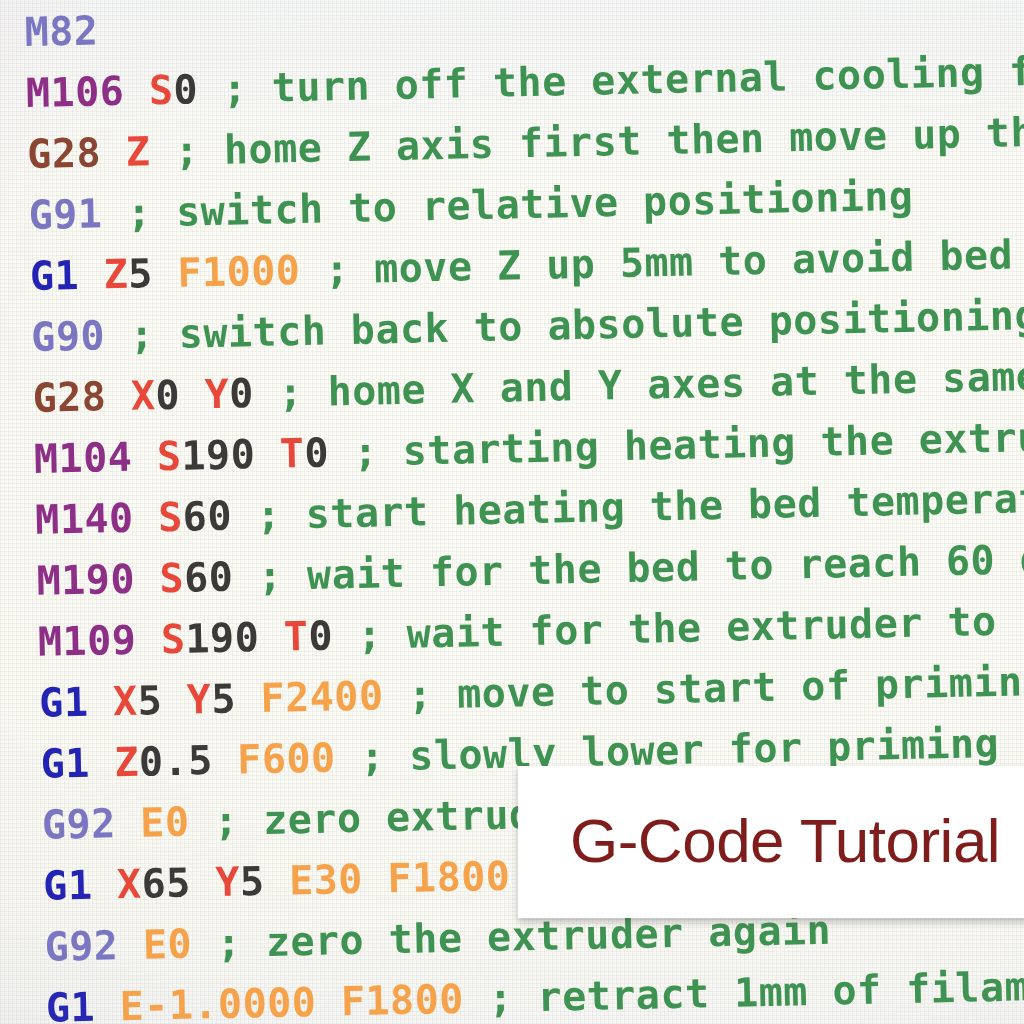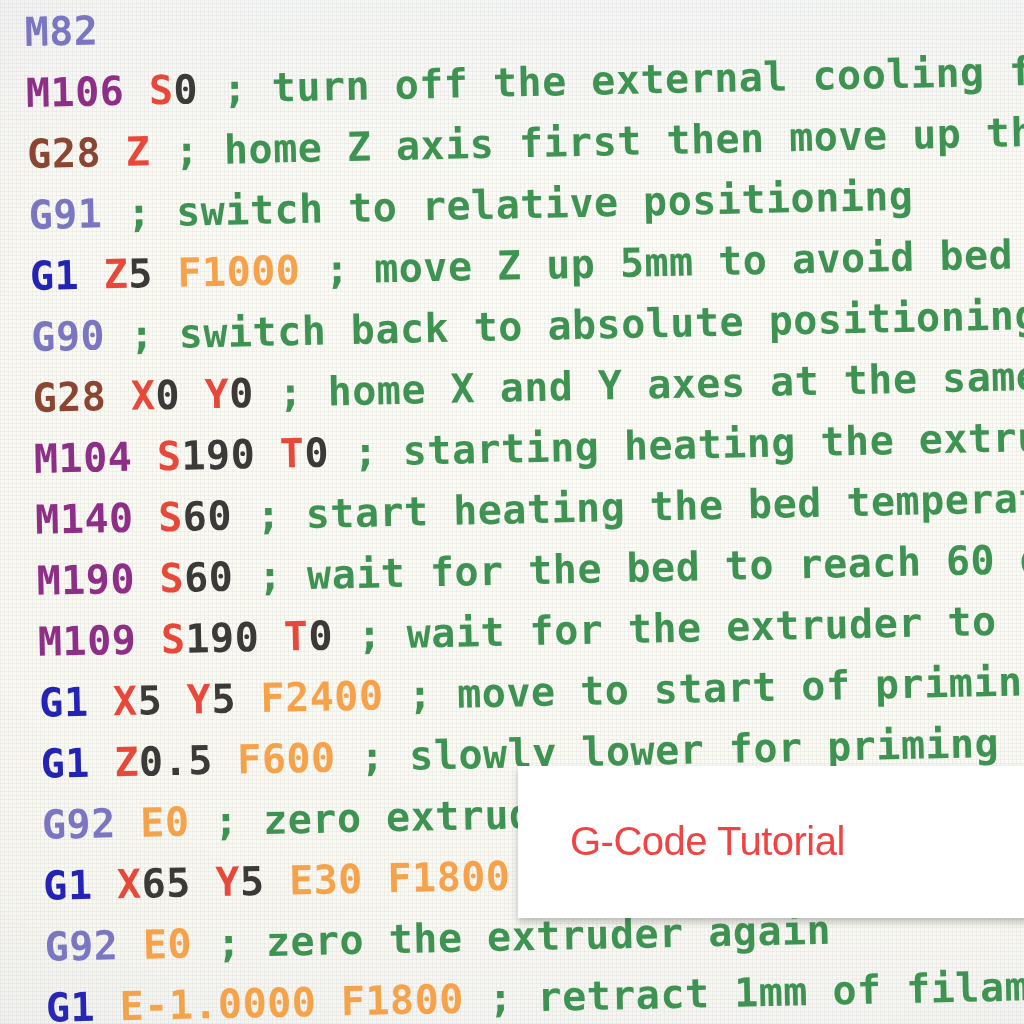--- a/index.html
+++ b/index.html
@@ -77,23 +77,23 @@
     width: 520px;
     height: 152px;
     background: #ffffff;
     box-shadow: 0 4px 7px rgba(60,60,60,0.30);
   }
   #plate-text {
     position: absolute;
     left: 52px;
     top: 40px;
     font-family: "Liberation Sans", sans-serif;
-    font-size: 40px;
+    font-size: 62px;
     line-height: 70px;
-    color: #ef4444;
+    color: #7f1d1d;
     letter-spacing: -0.5px;
     white-space: nowrap;
   }
 </style>
 </head>
 <body>
 
 <div id="stage">
 
   <div id="paper"></div>

